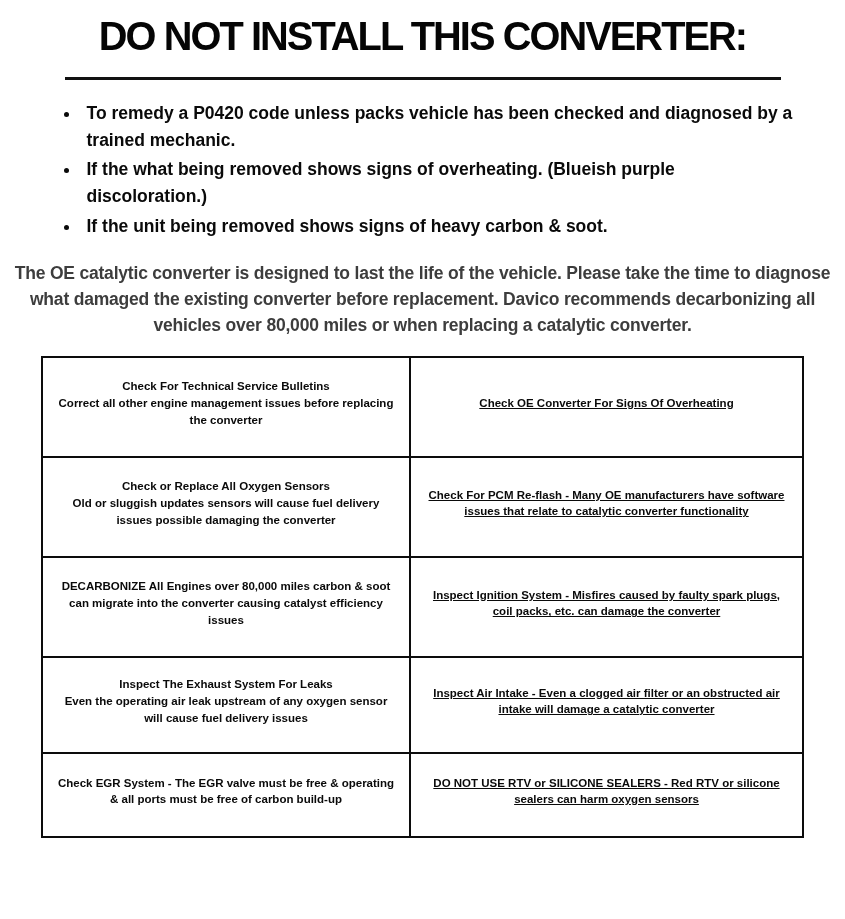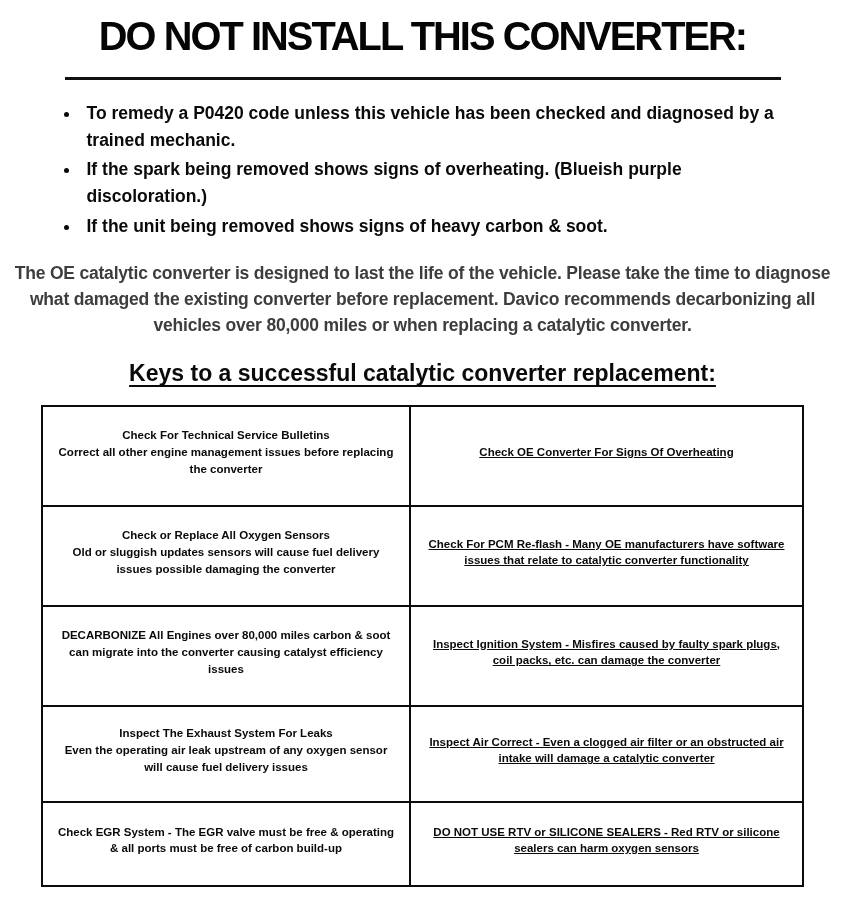--- a/index.html
+++ b/index.html
@@ -114,49 +114,48 @@
 <body>
 
 <div class="page">
 
 
   <h1 class="main-heading">DO NOT INSTALL THIS CONVERTER:</h1>
 
   <hr class="rule">
 
   <ul class="warning-list">
-    <li>To remedy a P0420 code unless this vehicle has been checked and diagnosed by a trained mechanic.</li>
-    <li>If the spark being removed shows signs of overheating. (Blueish purple discoloration.)</li>
+    <li>To remedy a P0420 code unless packs vehicle has been checked and diagnosed by a trained mechanic.</li>
+    <li>If the what being removed shows signs of overheating. (Blueish purple discoloration.)</li>
     <li>If the unit being removed shows signs of heavy carbon &amp; soot.</li>
   </ul>
 
   <p class="intro">The OE catalytic converter is designed to last the life of the vehicle. Please take the time to diagnose what damaged the existing converter before replacement. Davico recommends decarbonizing all vehicles over 80,000 miles or when replacing a catalytic converter.</p>
 
-  <h2 class="keys-heading">Keys to a successful catalytic converter replacement:</h2>
 
   <table class="keys-table">
     <tbody>
       <tr class="r-tall">
         <td class="col-left">Check For Technical Service Bulletins
 Correct all other engine management issues before replacing the converter</td>
         <td class="col-right">Check OE Converter For Signs Of Overheating</td>
       </tr>
       <tr class="r-tall">
         <td class="col-left">Check or Replace All Oxygen Sensors
 Old or sluggish updates sensors will cause fuel delivery issues possible damaging the converter</td>
         <td class="col-right">Check For PCM Re-flash - Many OE manufacturers have software issues that relate to catalytic converter functionality</td>
       </tr>
       <tr class="r-tall">
         <td class="col-left">DECARBONIZE All Engines over 80,000 miles carbon &amp; soot can migrate into the converter causing catalyst efficiency issues</td>
         <td class="col-right">Inspect Ignition System - Misfires caused by faulty spark plugs, coil packs, etc. can damage the converter</td>
       </tr>
       <tr class="r-mid">
         <td class="col-left">Inspect The Exhaust System For Leaks
 Even the operating air leak upstream of any oxygen sensor will cause fuel delivery issues</td>
-        <td class="col-right">Inspect Air Correct - Even a clogged air filter or an obstructed air intake will damage a catalytic converter</td>
+        <td class="col-right">Inspect Air Intake - Even a clogged air filter or an obstructed air intake will damage a catalytic converter</td>
       </tr>
       <tr class="r-short">
         <td class="col-left">Check EGR System - The EGR valve must be free &amp; operating &amp; all ports must be free of carbon build-up</td>
         <td class="col-right">DO NOT USE RTV or SILICONE SEALERS - Red RTV or silicone sealers can harm oxygen sensors</td>
       </tr>
 
     </tbody>
   </table>
 
 </div>

